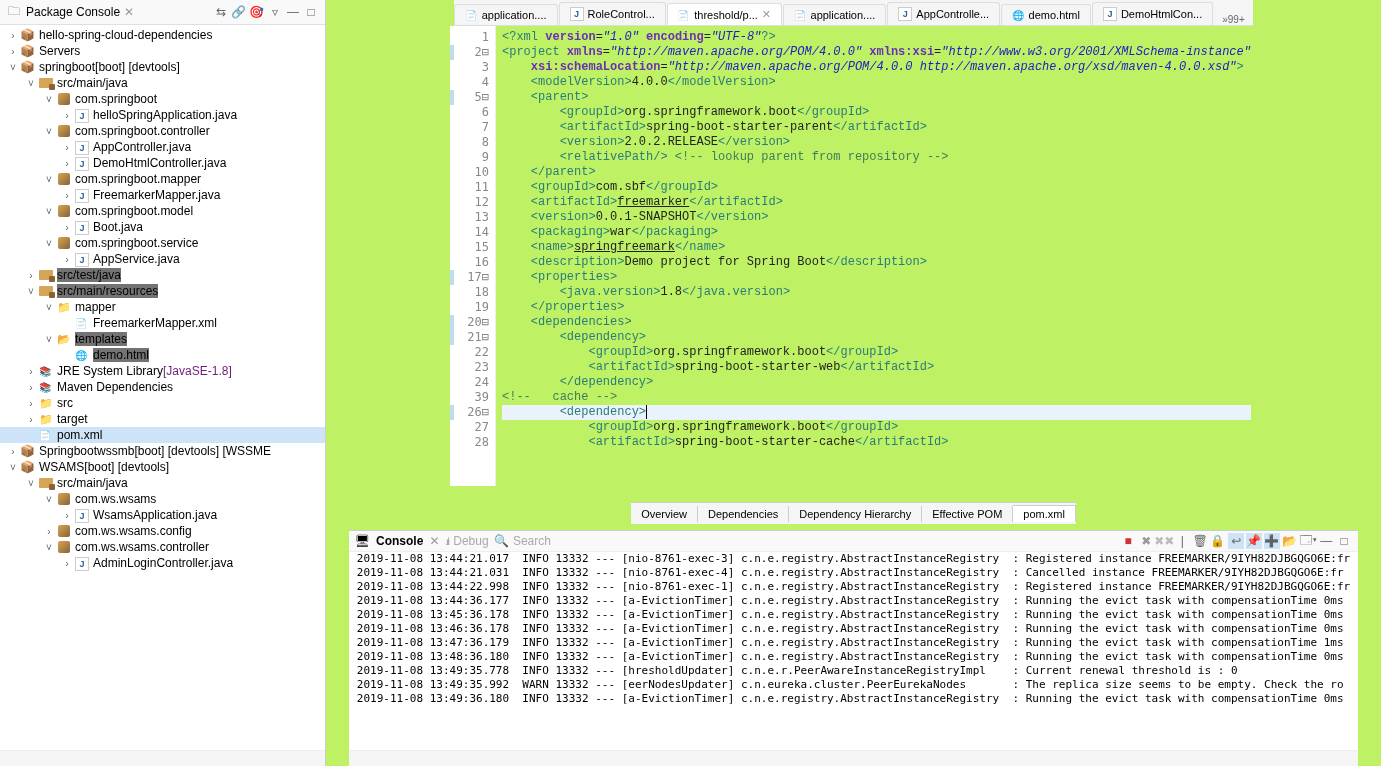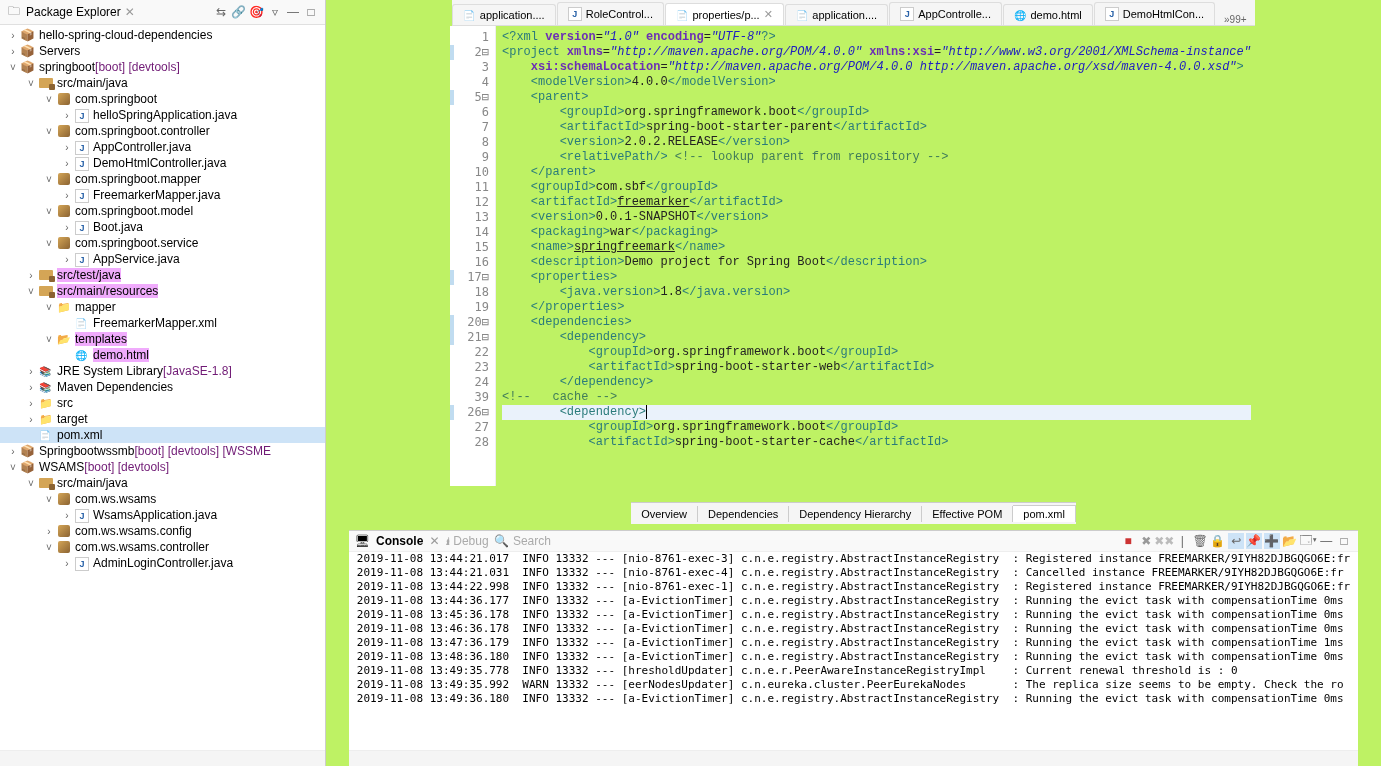--- a/index.html
+++ b/index.html
@@ -17,22 +17,22 @@
 .folder-icon::before { content: "📁"; font-size: 11px; }
 .folder-open-icon::before { content: "📂"; font-size: 11px; }
 .pkg-icon { width:12px; height:12px; background: linear-gradient(135deg,#d4a556,#8b6332); border-radius:2px; }
 .java-icon::before { content: "J"; color: #2962a8; background:#fff; border:1px solid #ccc; width:12px; height:12px; display:inline-flex; align-items:center; justify-content:center; font-size:9px; font-weight:bold;}
 .file-icon::before { content:"📄"; font-size:10px; }
 .xml-icon::before { content:"📄"; font-size:10px; }
 .html-icon::before { content:"🌐"; font-size:10px; }
 .lib-icon::before { content:"📚"; font-size:10px; }
 .srcfolder-icon { width:14px; height:10px; background:#d4a556; border-radius:1px; position:relative; }
 .srcfolder-icon::after { content:""; position:absolute; right:-2px; bottom:-2px; width:6px; height:6px; background:#8b6332; border-radius:1px; }
-.hl-yellow { background: #f0abfc; }
-.brown { color: #701a75; }
+.hl-yellow { background: #737373; }
+.brown { color: #000000; }
 .gray { color: #701a75; text-align: center; }
 .right-panel { flex: 1; display: flex; flex-direction: column; background: #bef264; align-items: center; }
 .editor-tabs { display: flex; background: #f5f5f5; border-bottom: 1px solid #ddd; height: 26px; align-items: flex-end; }
 .tab { padding: 4px 10px; border: 1px solid #ddd; border-bottom: none; background: #f5f5f5; display: flex; align-items: center; gap: 4px; cursor: pointer; border-radius: 3px 3px 0 0; margin-right: 1px; font-size: 11px; }
 .tab.active { background: #fff; }
 .tab-close { color:#999; }
 .editor-body { flex: 1; display: flex; overflow: hidden; position:relative; }
 .gutter { width: 46px; background: #fff; text-align: right; color: #888; font-family: Consolas, monospace; font-size: 12px; padding: 4px 6px 4px 0; line-height: 15px; user-select: none; border-right:1px solid #eee;}
 .gutter .line-num { height:15px; }
 .gutter .fold { border-left: 4px solid #c0dcf0; }
@@ -56,21 +56,21 @@
 .scroll-x { height:16px; background:#f5f5f5; border-top:1px solid #eee; }
 .tabs-overflow { margin-left:auto; padding:0 8px; font-size:10px; color:#666;}
 </style>
 </head>
 <body>
 
 <div class="left-panel">
   <div class="pe-header">
     <div class="pe-title">
       <span class="pe-icon">🗀</span>
-      <span>Package Explorer</span>
+      <span>Package Console</span>
       <span style="color:#999">✕</span>
     </div>
     <div class="pe-icons">
       <span class="pe-icon">⇆</span>
       <span class="pe-icon">🔗</span>
       <span class="pe-icon">🎯</span>
       <span class="pe-icon">▿</span>
       <span class="pe-icon">—</span>
       <span class="pe-icon">□</span>
     </div>
@@ -327,21 +327,21 @@
       <div class="tab">
         <span><span class="i file-icon"></span></span>
         <span>application....</span>
       </div>
       <div class="tab">
         <span><span class="i java-icon"></span></span>
         <span>RoleControl...</span>
       </div>
       <div class="tab active">
         <span><span class="i xml-icon"></span></span>
-        <span>properties/p...</span>
+        <span>threshold/p...</span>
         <span class="tab-close">✕</span>
       </div>
       <div class="tab">
         <span><span class="i file-icon"></span></span>
         <span>application....</span>
       </div>
       <div class="tab">
         <span><span class="i java-icon"></span></span>
         <span>AppControlle...</span>
       </div>

